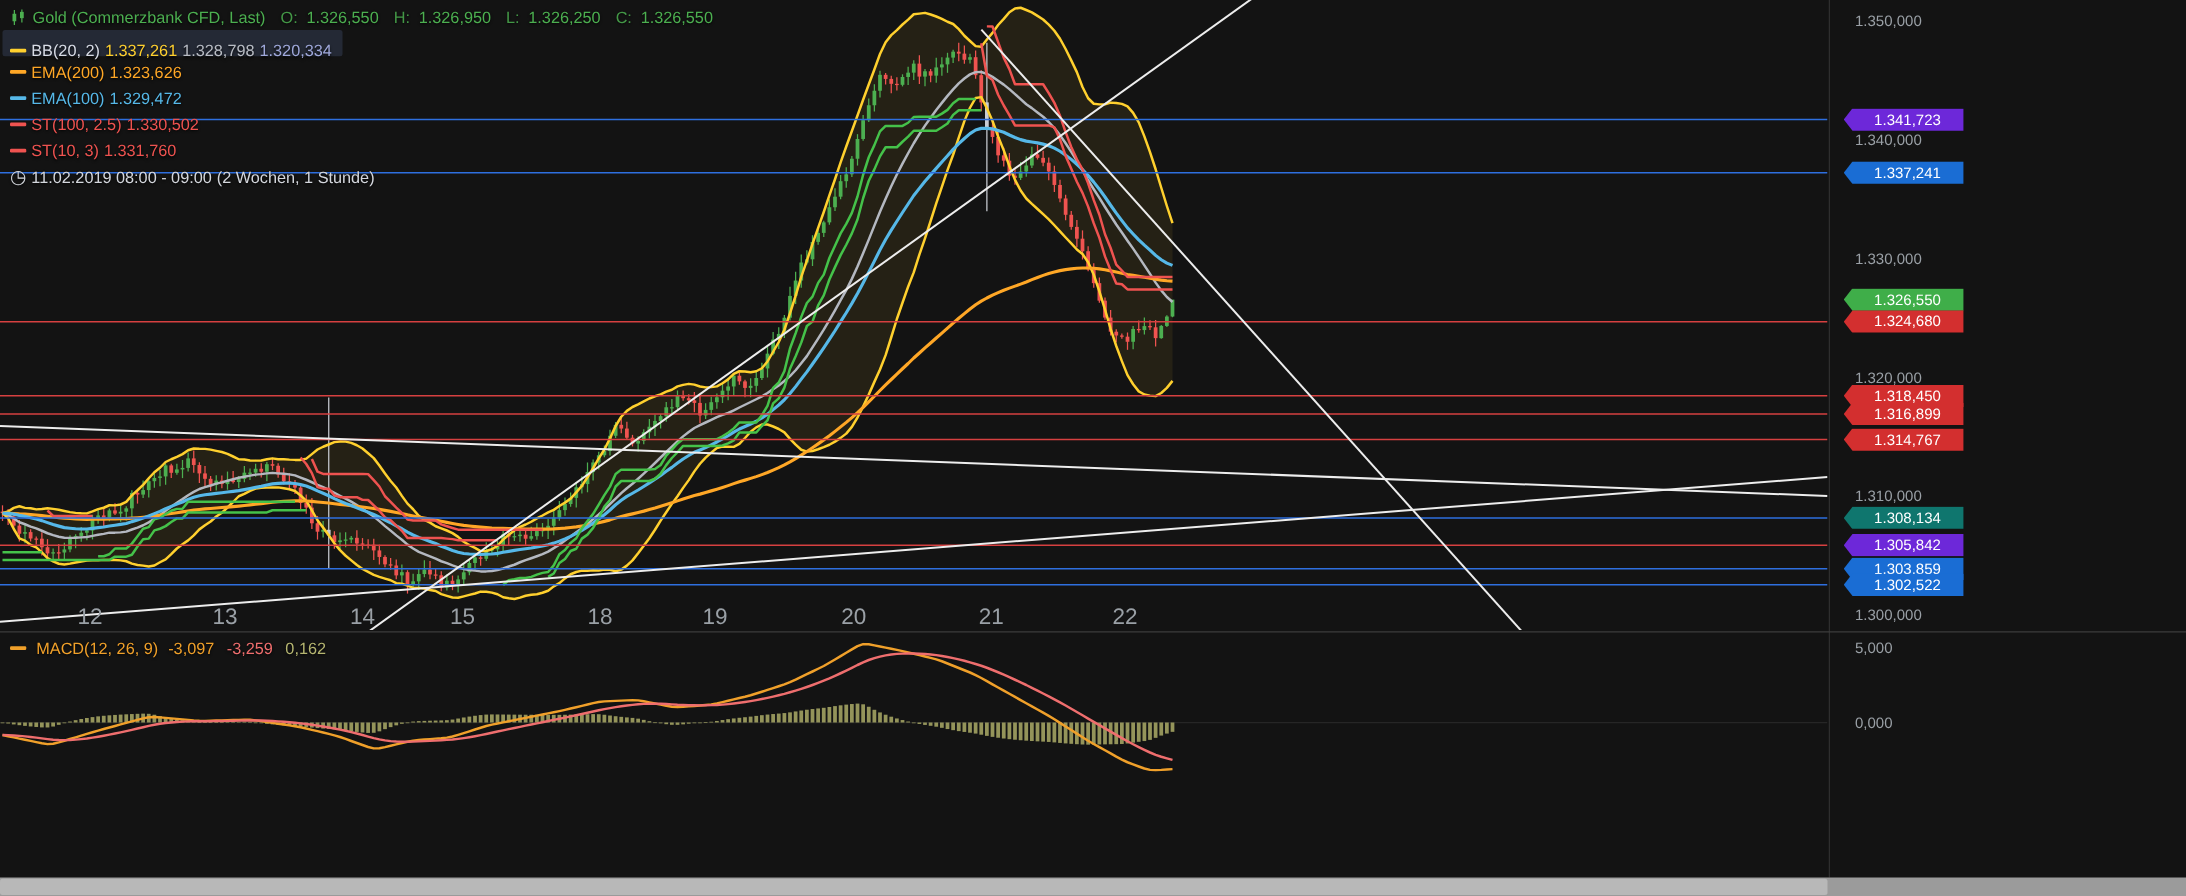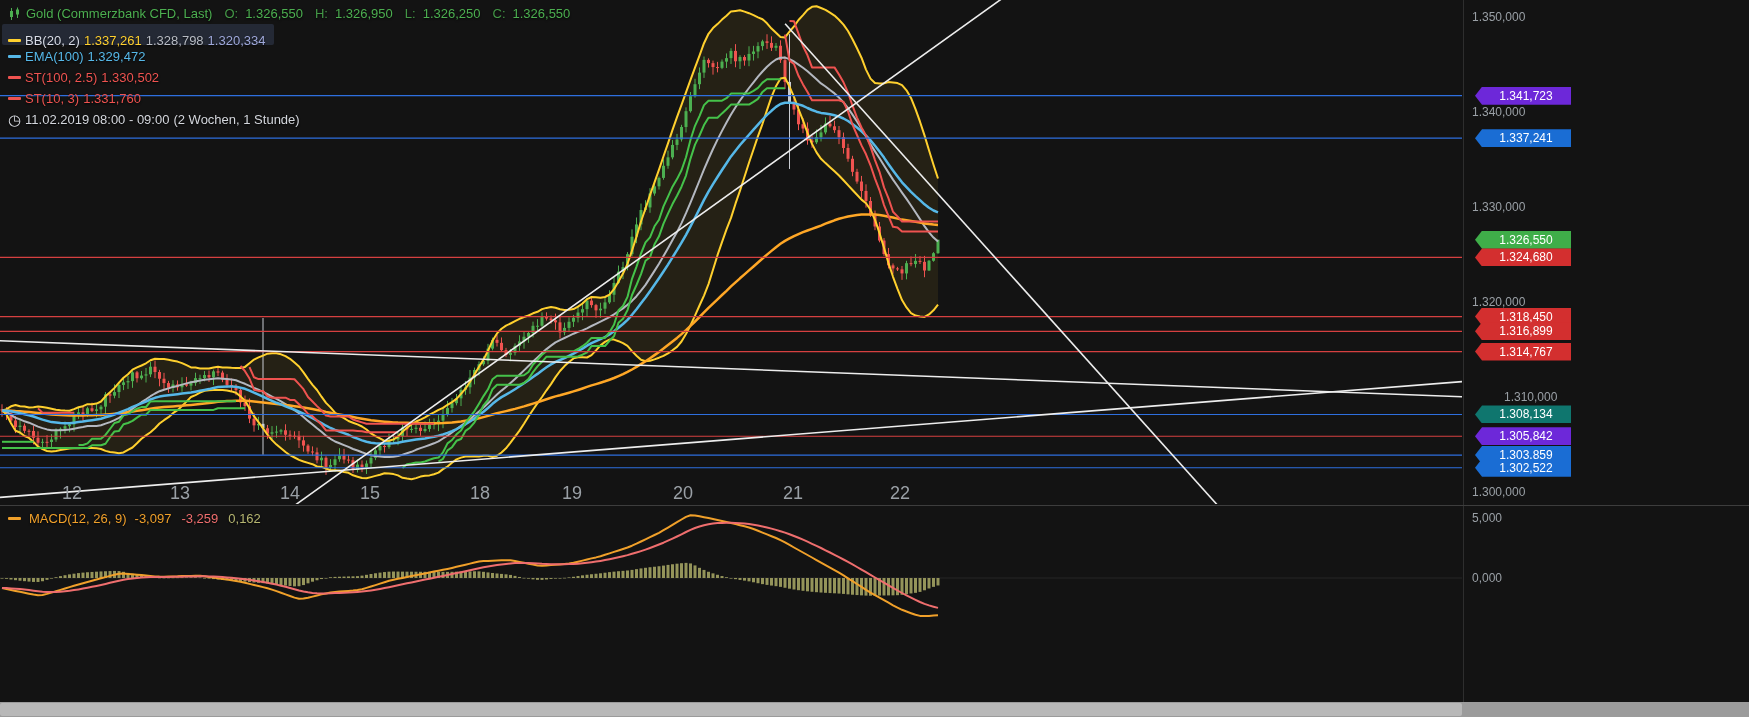--- a/index.html
+++ b/index.html
@@ -14,21 +14,21 @@
                  display:inline-flex;}
   .swatch{display:inline-block;width:13px;height:3px;border-radius:1px;flex:none;}
   .instr{color:#4caf50;}
   .instr .lab{margin-left:8px;opacity:.85;}
   .instr .val{margin-left:3px;}
   .time-row{color:#d4d7dd;}
   .clock-icon{font-size:15px;line-height:1;color:#d4d7dd;}
   .macd-legend{position:absolute;left:8px;top:511px;display:flex;align-items:center;gap:8px;
                font-size:13px;z-index:6;text-shadow:0 1px 2px rgba(0,0,0,.85);}
   #price-axis{position:absolute;left:1463px;top:0;width:286px;height:702px;border-left:1px solid #2e2e2e;}
-  .tick{position:absolute;left:8px;color:#9aa0a6;font-size:12px;height:14px;line-height:14px;}
+  .tick{position:absolute;left:20px;color:#9aa0a6;font-size:12px;height:14px;line-height:14px;}
   .badge{position:absolute;left:11px;width:96px;height:18px;line-height:18px;text-align:center;
          font-size:12px;color:#fff;padding-left:6px;
          clip-path:polygon(7px 0,100% 0,100% 100%,7px 100%,0 50%);}
   .xlabel{position:absolute;top:483px;transform:translateX(-50%);color:#9aa0a6;font-size:18px;z-index:4;}
   .panel-sep{position:absolute;left:0;top:505px;width:1749px;height:1px;background:#3d3d3d;z-index:3;}
   .scrollbar{position:absolute;left:0;top:702px;width:1749px;height:15px;background:#9b9b9b;z-index:7;}
   .scroll-handle{position:absolute;left:0;top:1px;width:1462px;height:13px;background:#b8b8b8;border-radius:2px;}
   .instr-icon{display:inline-flex;align-items:center;flex:none;}
 </style>
 </head>
@@ -739,20 +739,24 @@
       <span class="lab">C:</span>
         <span class="val">1.326,550</span>
     </div>
     <div id="legend-indicators"><div class="legend-row hl">
           <span class="swatch" style="background: rgb(255, 208, 46);"></span>
           <span style="color: rgb(216, 220, 230);">BB(20, 2)</span>
           <span style="color: rgb(255, 208, 46);">1.337,261</span>
           <span style="color: rgb(184, 188, 196);">1.328,798</span>
           <span style="color: rgb(159, 168, 218);">1.320,334</span>
         </div><div class="legend-row">
+          <span class="swatch" style="background: rgb(255, 167, 38);"></span>
+          <span style="color: rgb(255, 167, 38);">EMA(200)</span>
+          <span style="color: rgb(255, 167, 38);">1.323,626</span>
+        </div><div class="legend-row">
           <span class="swatch" style="background: rgb(86, 184, 232);"></span>
           <span style="color: rgb(86, 184, 232);">EMA(100)</span>
           <span style="color: rgb(86, 184, 232);">1.329,472</span>
         </div><div class="legend-row">
           <span class="swatch" style="background: rgb(239, 83, 80);"></span>
           <span style="color: rgb(239, 83, 80);">ST(100, 2.5)</span>
           <span style="color: rgb(239, 83, 80);">1.330,502</span>
         </div><div class="legend-row">
           <span class="swatch" style="background: rgb(239, 83, 80);"></span>
           <span style="color: rgb(239, 83, 80);">ST(10, 3)</span>
@@ -773,21 +777,21 @@
         <span style="color: rgb(239, 110, 110);">-3,259</span>
         <span style="color: rgb(182, 182, 113);">0,162</span>
       </span>
   </div>
 
   <div id="price-axis">
       <div class="tick" style="top: 10.0865px;">1.350,000</div>
       <div class="tick" style="top: 105.011px;">1.340,000</div>
       <div class="tick" style="top: 199.936px;">1.330,000</div>
       <div class="tick" style="top: 294.861px;">1.320,000</div>
-      <div class="tick" style="top: 389.786px; margin-left: 32px;">1.310,000</div>
+      <div class="tick" style="top: 389.786px;">1.310,000</div>
       <div class="tick" style="top: 484.711px;">1.300,000</div>
       <div class="tick" style="top: 511px;">5,000</div>
       <div class="tick" style="top: 571px;">0,000</div>
       <div class="badge" style="top: 86.6557px; background: #6d28d9;">1.341,723</div>
       <div class="badge" style="top: 129.201px; background: rgb(26, 109, 212);">1.337,241</div>
       <div class="badge" style="top: 230.685px; background: rgb(63, 174, 73);">1.326,550</div>
       <div class="badge" style="top: 248.436px; background: rgb(211, 47, 47);">1.324,680</div>
       <div class="badge" style="top: 307.574px; background: rgb(211, 47, 47);">1.318,450</div>
       <div class="badge" style="top: 322.297px; background: rgb(211, 47, 47);">1.316,899</div>
       <div class="badge" style="top: 342.535px; background: rgb(211, 47, 47);">1.314,767</div>

